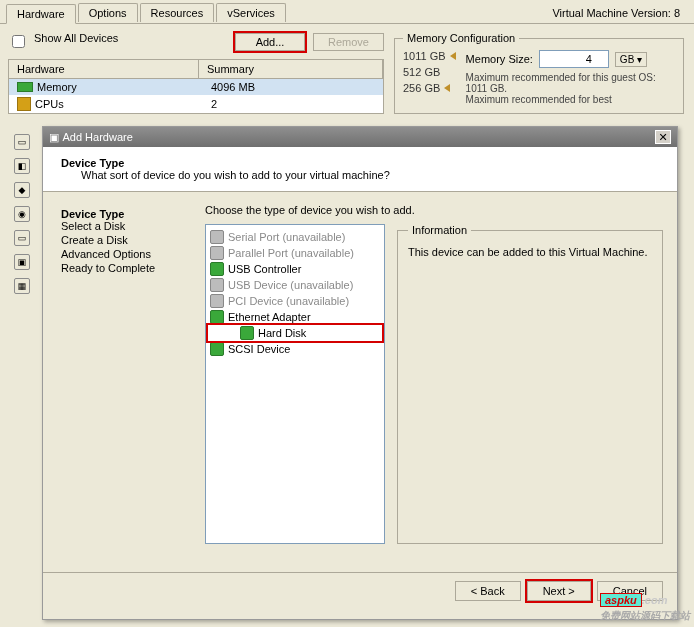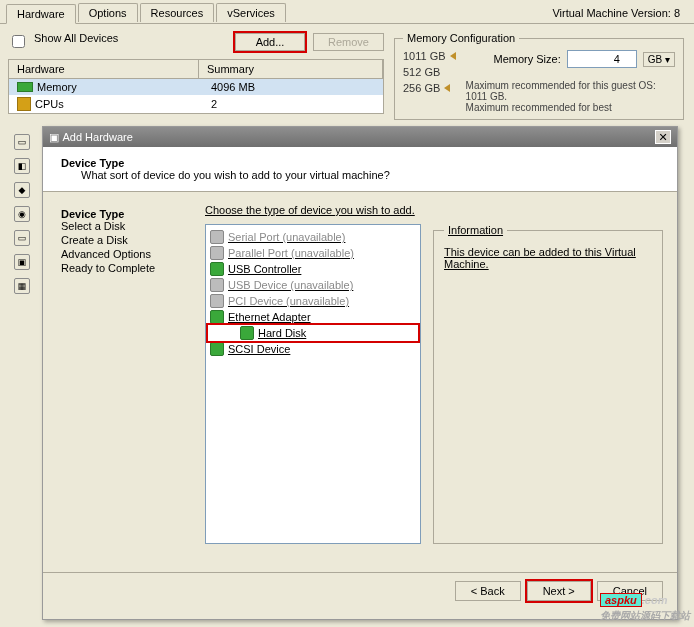--- a/index.html
+++ b/index.html
@@ -20,38 +20,38 @@
 .hw-head { display: flex; background: #ece9d8; border-bottom: 1px solid #aca899; }
 .hw-head > div { padding: 3px 8px; border-right: 1px solid #aca899; }
 .hw-row { display: flex; padding: 2px 4px; align-items: center; }
 .hw-row.sel { background: #d1e2f2; }
 .hw-col1 { width: 190px; display: flex; align-items: center; gap: 4px; padding-left: 4px; }
 .hw-col2 { flex: 1; padding-left: 8px; }
 .icon-column { width: 28px; display: flex; flex-direction: column; gap: 8px; padding: 4px 4px; }
 .side-icon { width: 16px; height: 16px; border: 1px solid #8c8c8c; border-radius: 2px; display: flex; align-items: center; justify-content: center; font-size: 9px; }
 .mem-config { border: 1px solid #aca899; padding: 6px 8px; width: 290px; }
 .mem-config legend { padding: 0 4px; }
-.mem-row { display: flex; align-items: center; gap: 6px; margin-bottom: 12px; justify-content: flex-end; }
+.mem-row { display: flex; align-items: center; gap: 6px; margin-bottom: 4px; }
 .mem-labels { font-size: 10px; color: #444; }
 .mem-scale { display: flex; flex-direction: column; font-size: 10px; color: #333; gap: 4px; }
 .spinner { width: 70px; height: 18px; border: 1px solid #7f9db9; background: #fff; text-align: right; padding-right: 16px; line-height: 16px; position: relative; }
 .unit-btn { border: 1px solid #aca899; padding: 1px 4px; background: #ece9d8; font-size: 10px; }
 .dialog { position: absolute; left: 42px; top: 126px; width: 636px; height: 494px; background: #ece9d8; border: 1px solid #999; box-shadow: 2px 2px 4px rgba(0,0,0,.3); }
 .dlg-title { background: linear-gradient(#8f8f8f,#6f6f6f); color: #fff; padding: 3px 6px; display: flex; align-items: center; }
 .dlg-title .x { margin-left: auto; width: 16px; height: 14px; background: #d4d0c8; color: #000; text-align: center; line-height: 12px; border: 1px solid #fff; font-size: 11px; }
 .dlg-head { background: #fff; padding: 10px 18px; border-bottom: 1px solid #aca899; }
 .dlg-head b { font-weight: bold; }
 .dlg-body { display: flex; padding: 12px; gap: 10px; height: 380px; }
 .wiz-steps { width: 140px; padding: 4px 6px; }
 .wiz-steps b { font-weight: bold; }
 .wiz-steps div { margin-bottom: 2px; }
-.dev-panel { flex: 1; display: flex; flex-direction: column; text-decoration: underline; }
+.dev-panel { flex: 1; display: flex; flex-direction: column; }
 .dev-prompt { margin-bottom: 8px; }
 .dev-row { display: flex; gap: 10px; }
-.dev-list { width: 216px; height: 320px; border: 1px solid #7f9db9; background: #fff; padding: 4px 2px; }
+.dev-list { width: 180px; height: 320px; border: 1px solid #7f9db9; background: #fff; padding: 4px 2px; }
 .dev-item { display: flex; align-items: center; gap: 4px; padding: 1px 2px; }
 .dev-item.unavail { color: #8a8a8a; }
 .dev-item.sel-box { outline: 2px solid #d40000; padding-left: 32px; }
 .dev-icon { width: 14px; height: 14px; border-radius: 2px; display: inline-block; }
 .dev-icon.gray { background: #bcbcbc; border: 1px solid #888; }
 .dev-icon.green { background: #3aa83a; border: 1px solid #2a7a2a; }
 .info-panel { flex: 1; }
 .info-fieldset { border: 1px solid #aca899; height: 320px; padding: 10px; }
 .info-fieldset legend { padding: 0 4px; }
 .dlg-buttons { display: flex; justify-content: flex-end; gap: 6px; padding: 8px 14px; border-top: 1px solid #aca899; background: #ece9d8; }

